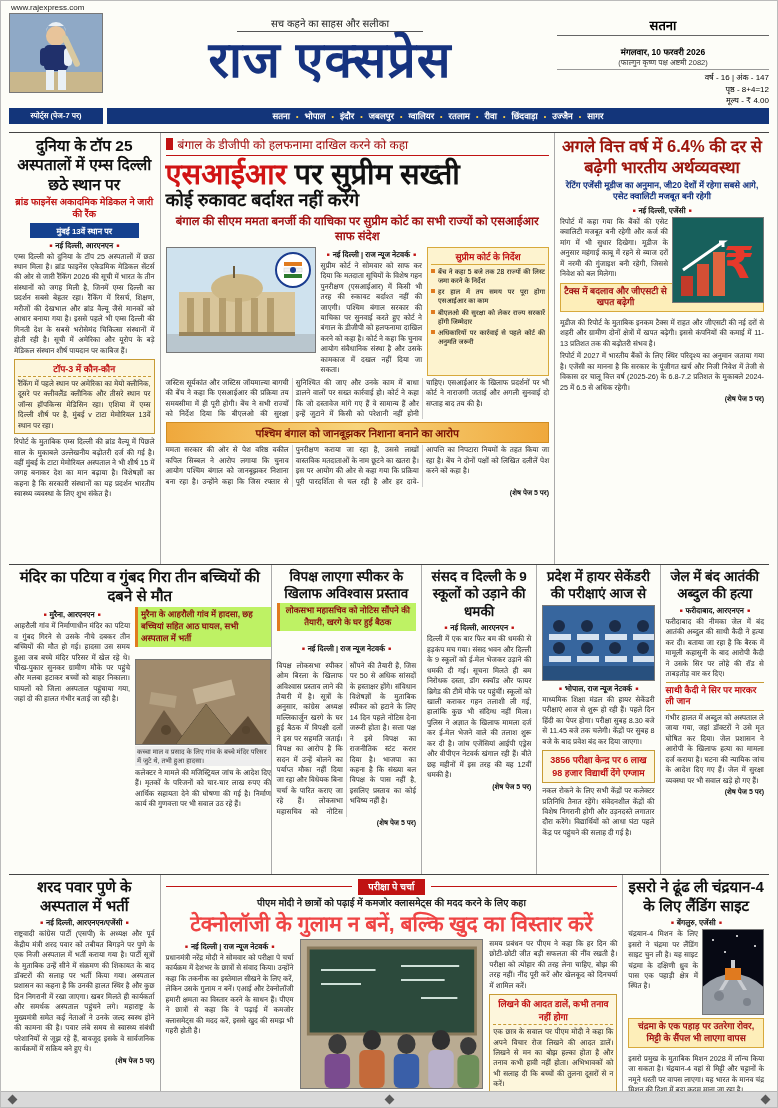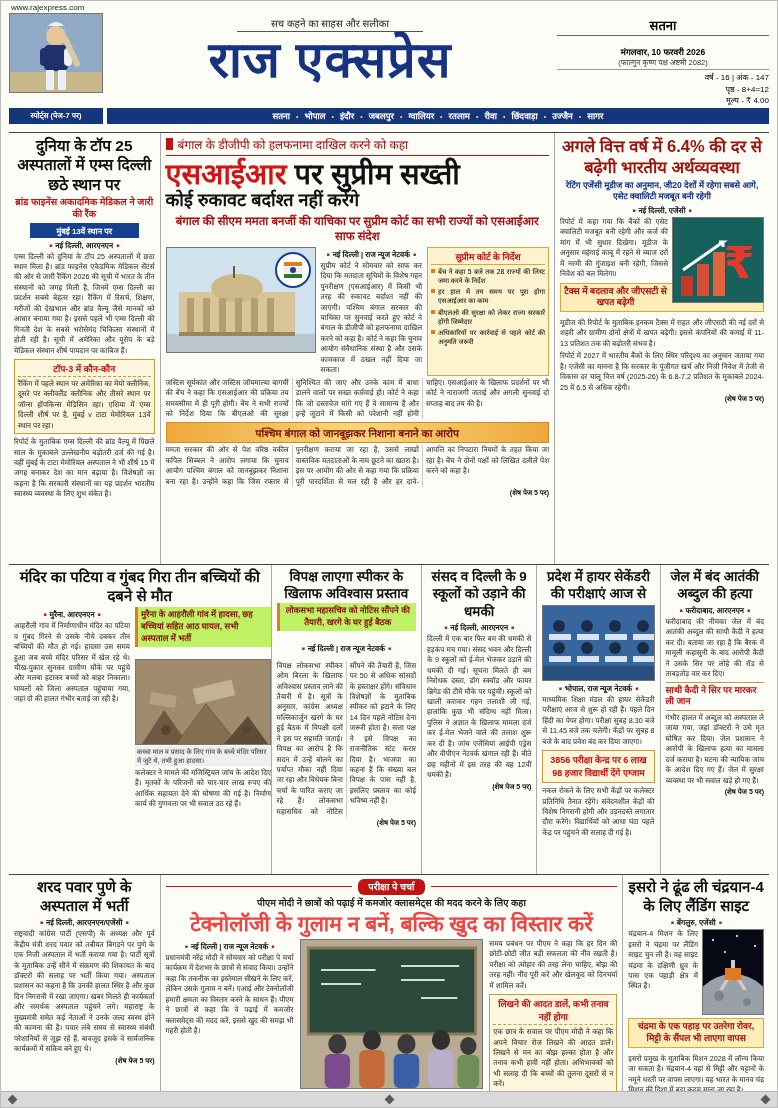--- a/index.html
+++ b/index.html
@@ -80,21 +80,21 @@
   .temple-left { width:116px; flex:none; }
   .temple-right { flex:1; }
   .hl-ylw { background:#bef264; border-left:3px solid #e07b1f; color:#8a1010; font-weight:bold; font-size:8.5px; padding:2px 3px; line-height:1.4; margin-bottom:12px; }
   .caption { font-size:6.8px; color:#333; background:#eee; padding:1px 2px; margin:1px 0 2px; }
   .cols2 { column-count:2; column-gap:7px; column-rule:1px solid #ccc; margin-top:8px; }
   .red-strip { color:#c01313; font-weight:bold; font-size:9px; border-top:1px solid #c79b35; border-bottom:1px solid #c79b35; padding:2px 0; margin:2px 0; line-height:1.3; }
 
   
   .ppc-kicker { display:flex; align-items:center; gap:6px; margin:1px 0; }
   .ppc-kicker::before,.ppc-kicker::after { content:""; flex:1; border-top:1.5px solid #c01313; }
-  .ppc-label { background:#c01313; color:#fff; font-weight:bold; font-size:9.5px; padding:1.5px 10px; border-radius:6px; flex:none; }
+  .ppc-label { background:#c01313; color:#fff; font-weight:bold; font-size:9.5px; padding:1.5px 10px; border-radius:0; flex:none; }
   .ppc-strap { text-align:center; font-size:9.5px; font-weight:bold; color:#222; }
   .ppc-h { text-align:center; color:#ef4444; font-size:21px; font-weight:bold; margin:2px 0 3px; line-height:1.2; }
   .ppc-row { display:flex; gap:6px; }
   .ppc-side { width:128px; flex:none; }
   .ppc-photo { flex:1; height:150px; }
   .isro-row { display:flex; gap:4px; margin-top:2px; }
   .isro-photo { width:62px; height:86px; flex:none; }
 
   
   .footbar { position:absolute; bottom:0; left:0; right:0; height:16px; background:#d9d9d9; border-top:1px solid #b5b5b5; display:flex; align-items:center; justify-content:space-between; padding:0 8px; }

